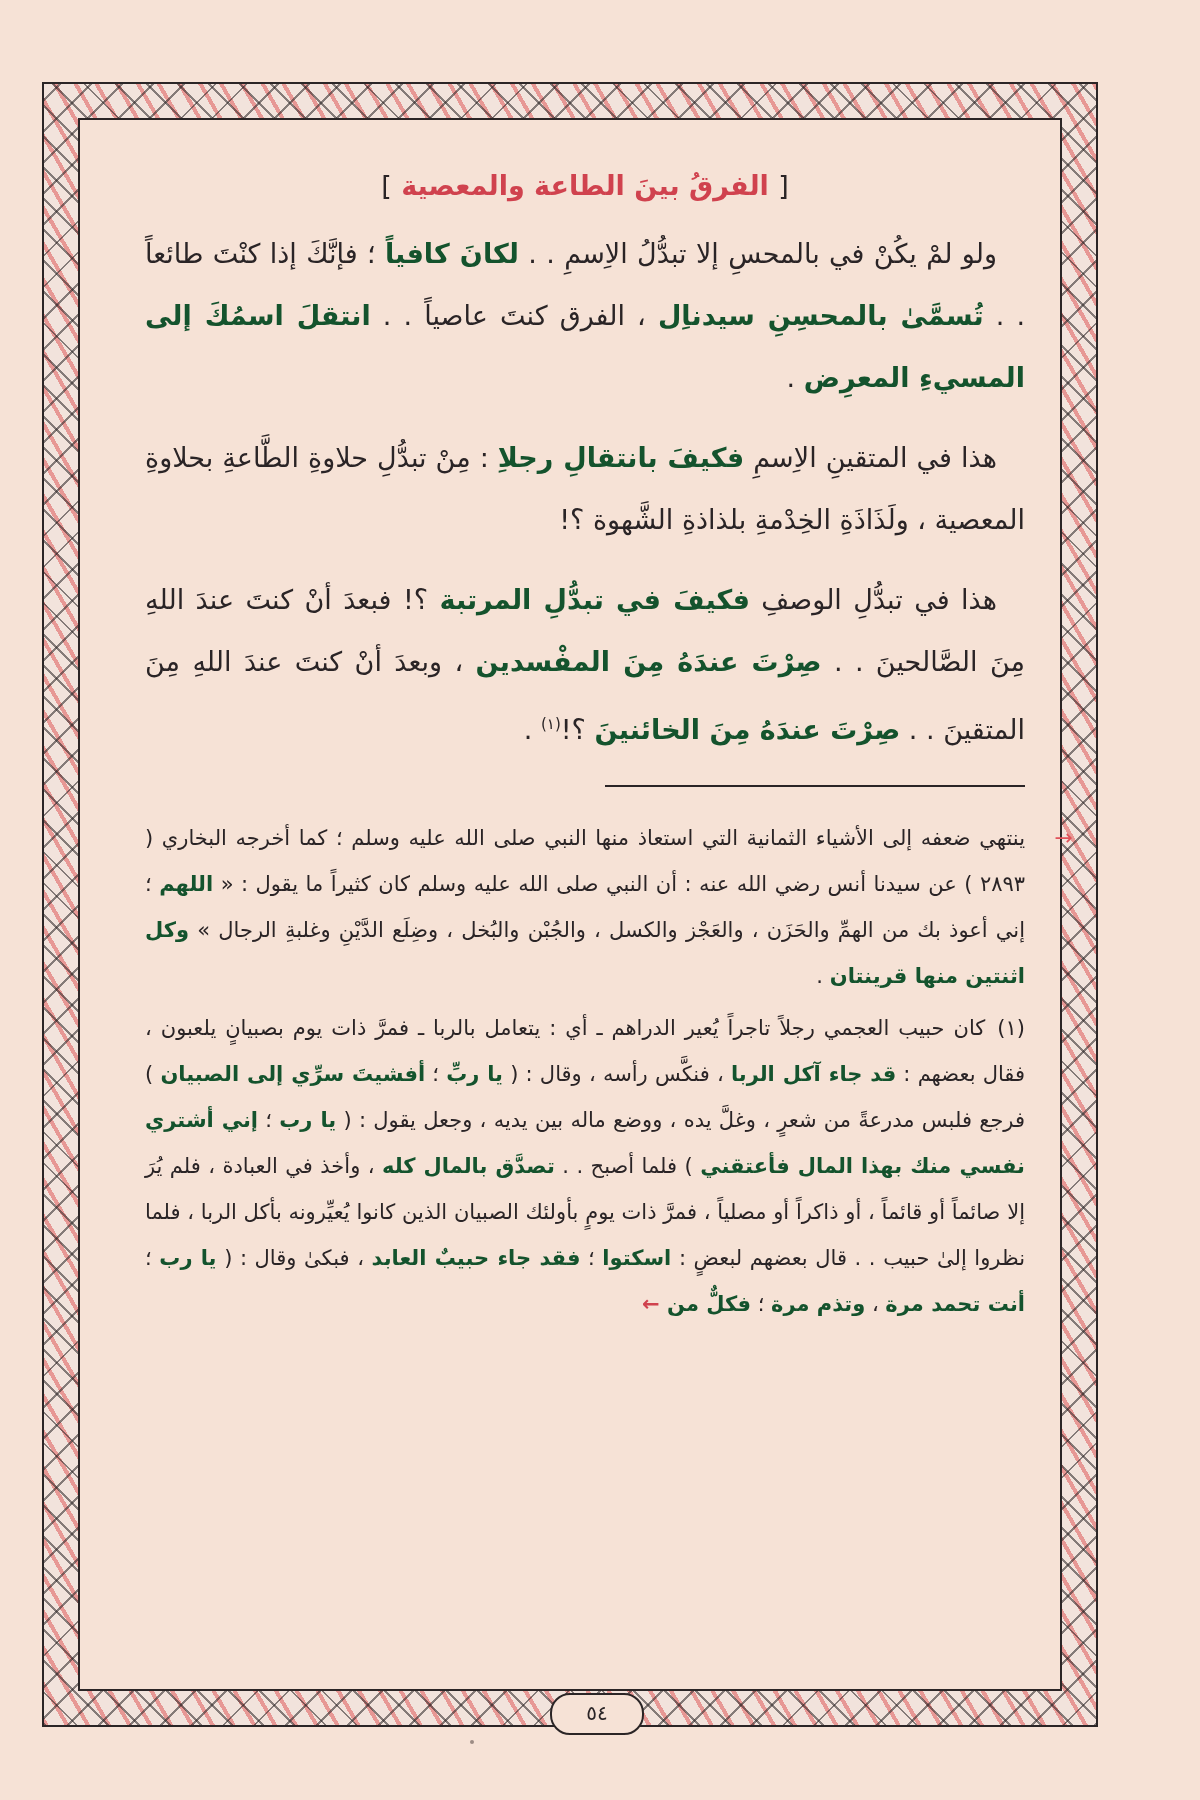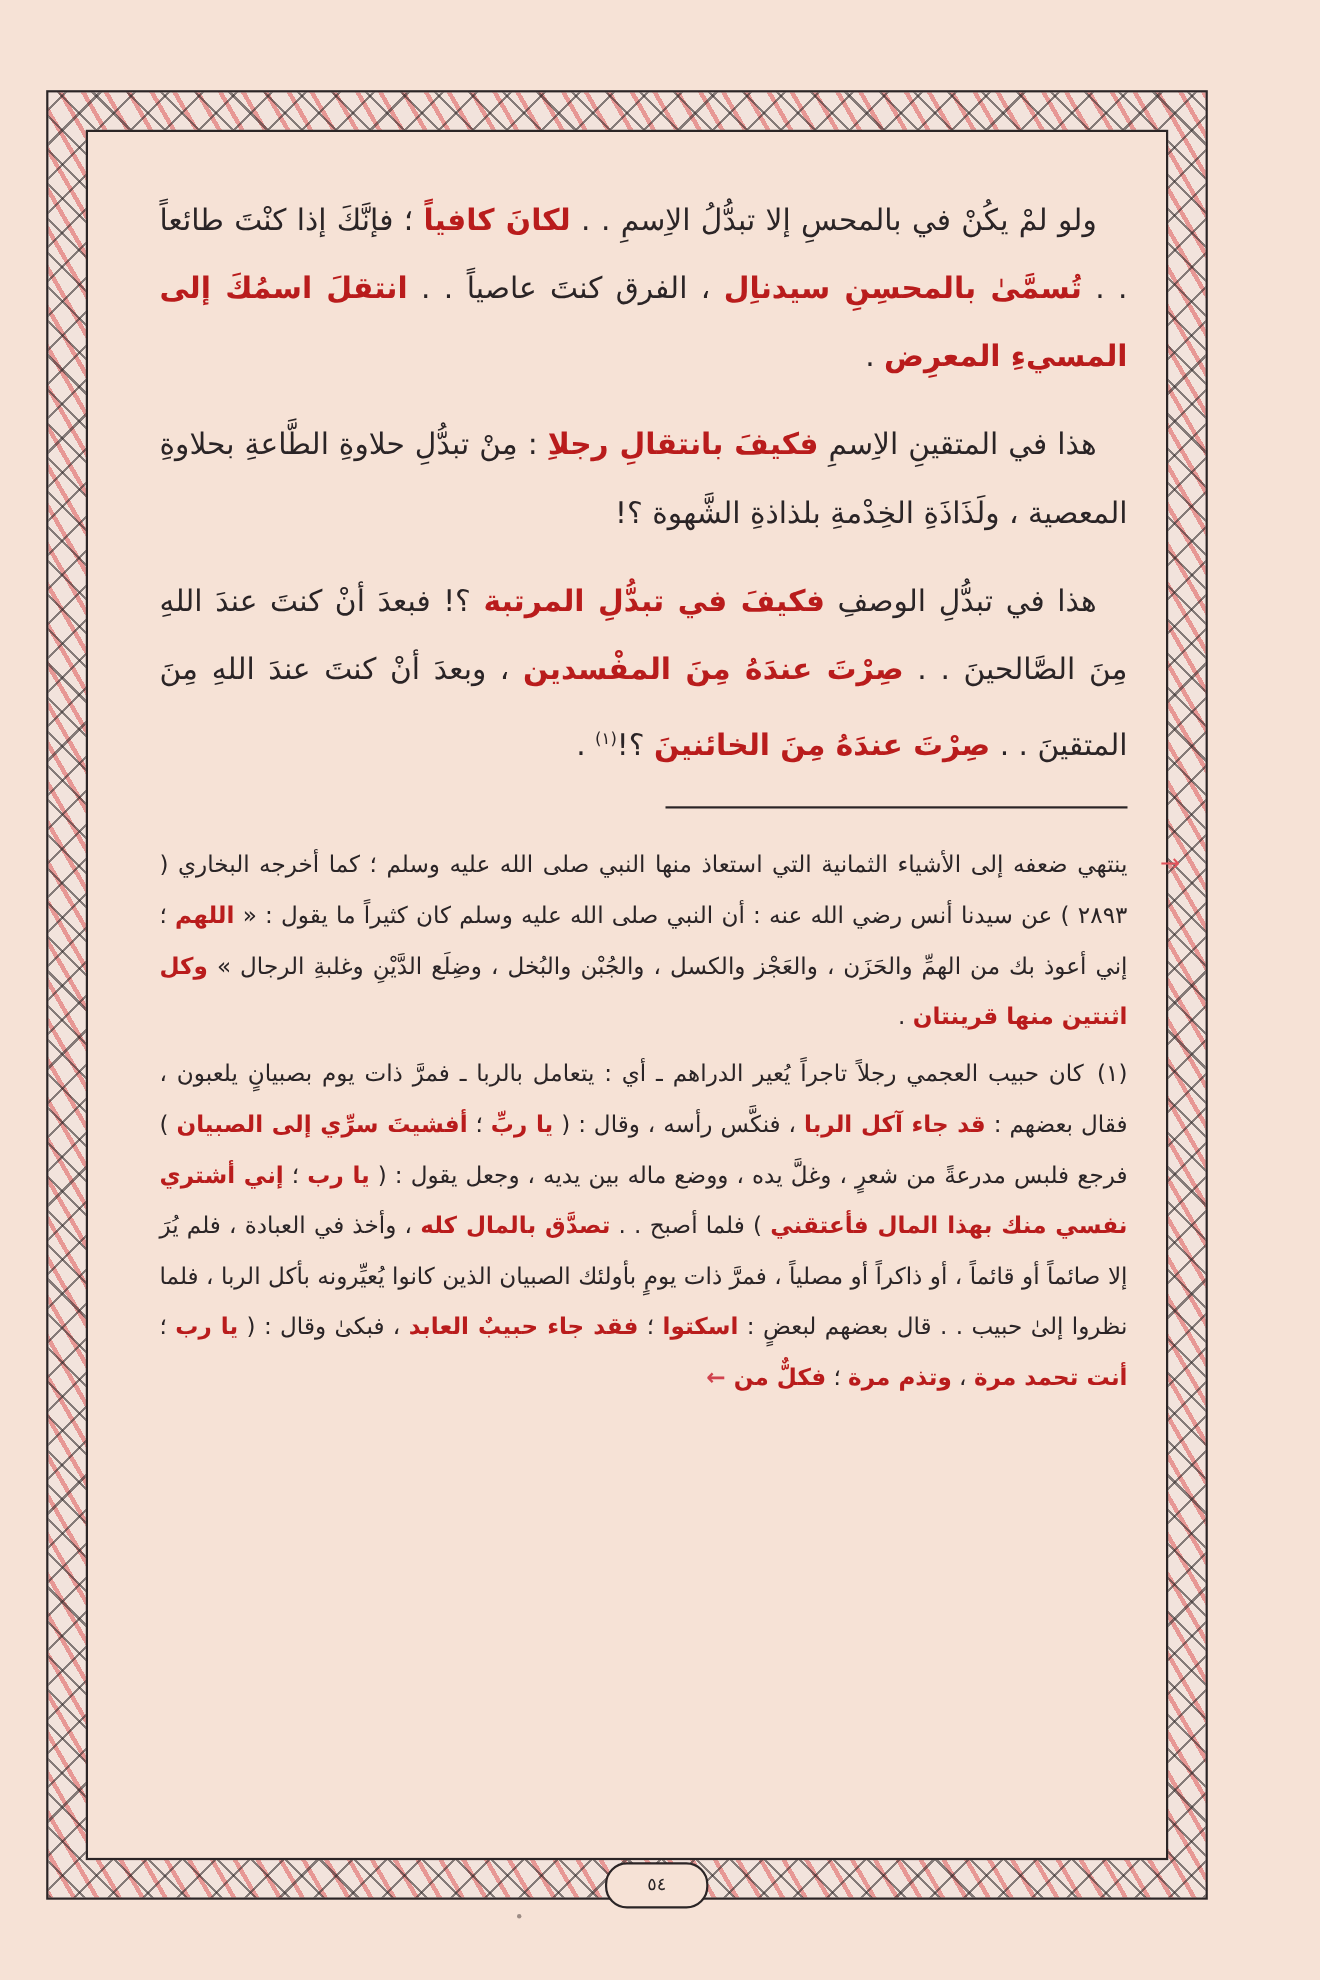--- a/index.html
+++ b/index.html
@@ -41,21 +41,21 @@
     margin: 0 0 22px 0;
     color: #d0424e;
   }
   .heading .bracket { color: #2a2426; font-weight: normal; }
   .para {
     font-size: 27px;
     line-height: 62px;
     margin: 0 0 18px 0;
     text-indent: 28px;
   }
-  .red { color: #b91c1c; font-weight: bold; }
+  .red { color: #14532d; font-weight: bold; }
   .sup { font-size: 15px; vertical-align: super; }
   .divider {
     width: 420px; height: 0;
     border-top: 2px solid #2a2426;
     margin: 24px 0 28px auto;
     direction: ltr;
   }
   .notes { font-size: 21px; line-height: 46px; }
   .note { position: relative; margin: 0 0 6px 0; padding-right: 0; }
   .note-arrow {
@@ -64,34 +64,39 @@
   }
   .note-num { margin-left: 12px; }
   .note-continued-arrow { color: #d0424e; font-weight: bold; }
   .page-number {
     position: absolute;
     left: 550px; top: 1693px; width: 90px; height: 38px;
     border: 2px solid #2b2526;
     border-radius: 20px;
     background: #f6e2d6;
     text-align: center;
-    font-size: 16px;
+    font-size: 20px;
     line-height: 36px;
     color: #2a2426;
   }
   .dot { position: absolute; left: 470px; top: 1740px; width: 4px; height: 4px; border-radius: 2px; background: #9c8c85; }
 </style>
 </head>
 <body>
 
 <div class="frame-outer">
   <div class="frame-inner"></div>
 </div>
 
 <div class="content">
+  <h1 class="heading">
+    <span class="bracket">[</span>
+    <span>الفرقُ بينَ الطاعة والمعصية</span>
+    <span class="bracket">]</span>
+  </h1>
 
   <div id="paragraphs">
       <p class="para"><span class="">ولو لمْ يكُنْ في بالمحسِ إلا تبدُّلُ الاِسمِ . . </span><span class="red">لكانَ كافياً</span><span class=""> ؛ فإنَّكَ إذا كنْتَ طائعاً . . </span><span class="red">تُسمَّىٰ بالمحسِنِ سيدناِل</span><span class=""> ، الفرق كنتَ عاصياً . . </span><span class="red">انتقلَ اسمُكَ إلى المسيءِ المعرِض</span><span class=""> .</span></p>
       <p class="para"><span class="">هذا في المتقينِ الاِسمِ </span><span class="red">فكيفَ بانتقالِ رجلاِ</span><span class=""> : مِنْ تبدُّلِ حلاوةِ الطَّاعةِ بحلاوةِ المعصية ، ولَذَاذَةِ الخِدْمةِ بلذاذةِ الشَّهوة ؟!</span></p>
       <p class="para"><span class="">هذا في تبدُّلِ الوصفِ </span><span class="red">فكيفَ في تبدُّلِ المرتبة</span><span class=""> ؟! فبعدَ أنْ كنتَ عندَ اللهِ مِنَ الصَّالحينَ . . </span><span class="red">صِرْتَ عندَهُ مِنَ المفْسدين</span><span class=""> ، وبعدَ أنْ كنتَ عندَ اللهِ مِنَ المتقينَ . . </span><span class="red">صِرْتَ عندَهُ مِنَ الخائنينَ</span><span class=""> ؟!</span><span class="sup">(١)</span><span class=""> .</span></p>
     </div>
 
   <div class="divider"></div>
 
   <div class="notes" id="footnotes">

